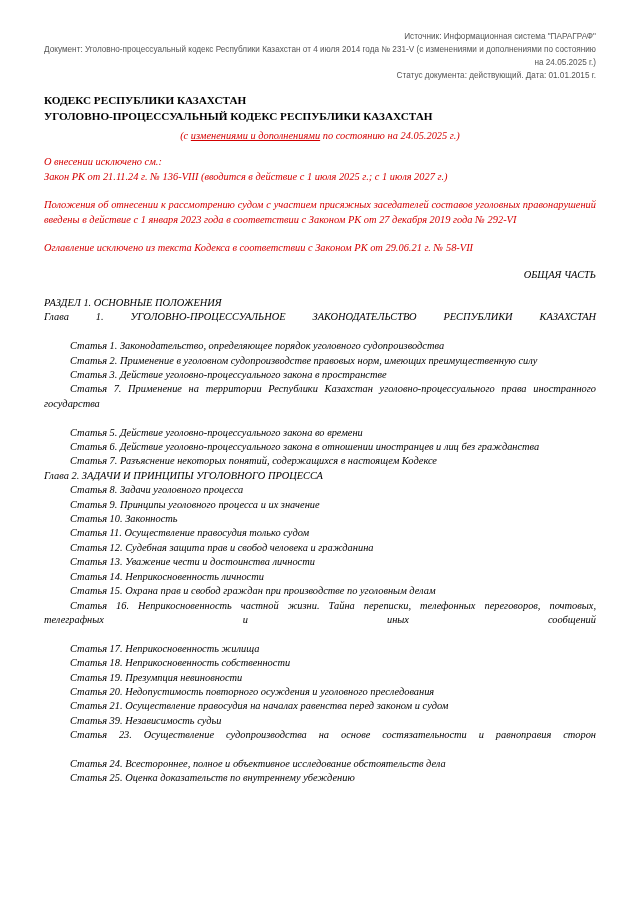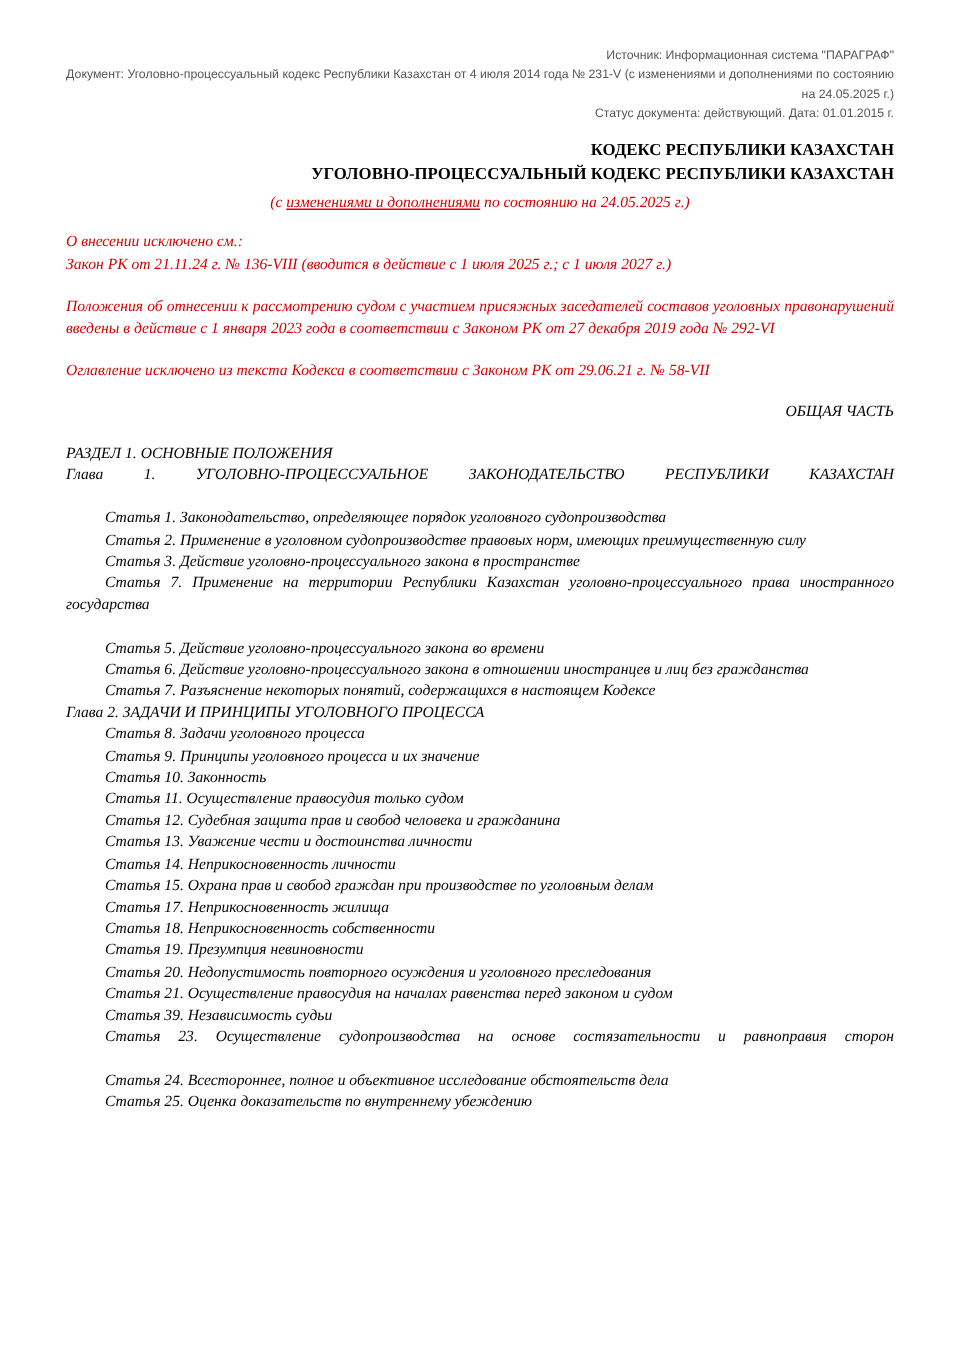--- a/index.html
+++ b/index.html
@@ -25,21 +25,21 @@
     text-align: right;
     color: #555555;
     font-size: 8.2px;
     line-height: 13px;
     font-family: "Liberation Sans", sans-serif;
   }
   .hdr-block {
     margin-bottom: 11px;
   }
   .title {
-    text-align: right;
+    text-align: left;
     font-weight: bold;
     font-size: 11.2px;
     line-height: 15.5px;
   }
   .subtitle-red {
     text-align: center;
     color: #d40000;
     font-style: italic;
     font-size: 10.4px;
     margin-top: 6px;
@@ -128,20 +128,21 @@
     <div class="sec">Глава 2. ЗАДАЧИ И ПРИНЦИПЫ УГОЛОВНОГО ПРОЦЕССА</div>
 
     <div class="art">Статья 8. Задачи уголовного процесса</div>
     <div class="art">Статья 9. Принципы уголовного процесса и их значение</div>
     <div class="art">Статья 10. Законность</div>
     <div class="art">Статья 11. Осуществление правосудия только судом</div>
     <div class="art">Статья 12. Судебная защита прав и свобод человека и гражданина</div>
     <div class="art">Статья 13. Уважение чести и достоинства личности</div>
     <div class="art">Статья 14. Неприкосновенность личности</div>
     <div class="art">Статья 15. Охрана прав и свобод граждан при производстве по уголовным делам</div>
+    <div class="art justify-spread">Статья 16. Неприкосновенность частной жизни. Тайна переписки, телефонных переговоров, почтовых, телеграфных и иных сообщений</div>
     <div class="art">Статья 17. Неприкосновенность жилища</div>
     <div class="art">Статья 18. Неприкосновенность собственности</div>
     <div class="art">Статья 19. Презумпция невиновности</div>
     <div class="art">Статья 20. Недопустимость повторного осуждения и уголовного преследования</div>
     <div class="art">Статья 21. Осуществление правосудия на началах равенства перед законом и судом</div>
     <div class="art">Статья 39. Независимость судьи</div>
     <div class="art justify-spread">Статья 23. Осуществление судопроизводства на основе состязательности и равноправия сторон</div>
     <div class="art">Статья 24. Всестороннее, полное и объективное исследование обстоятельств дела</div>
     <div class="art">Статья 25. Оценка доказательств по внутреннему убеждению</div>
   </div>

